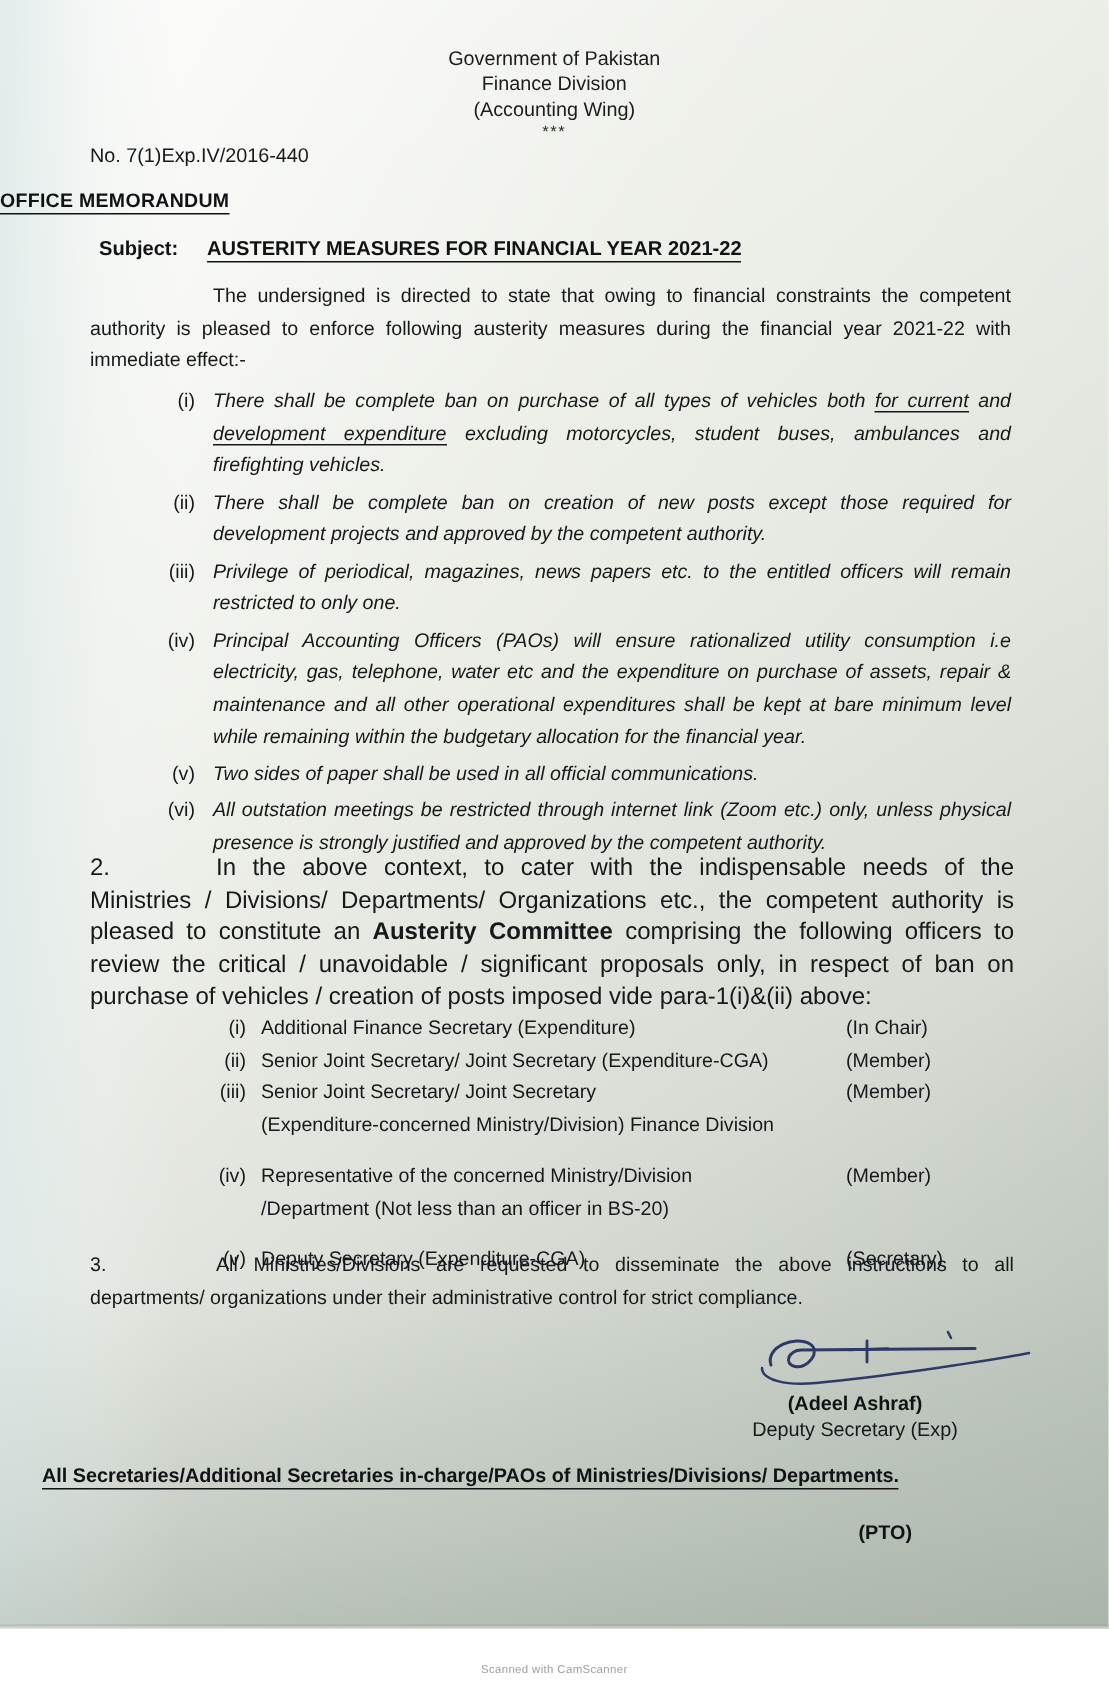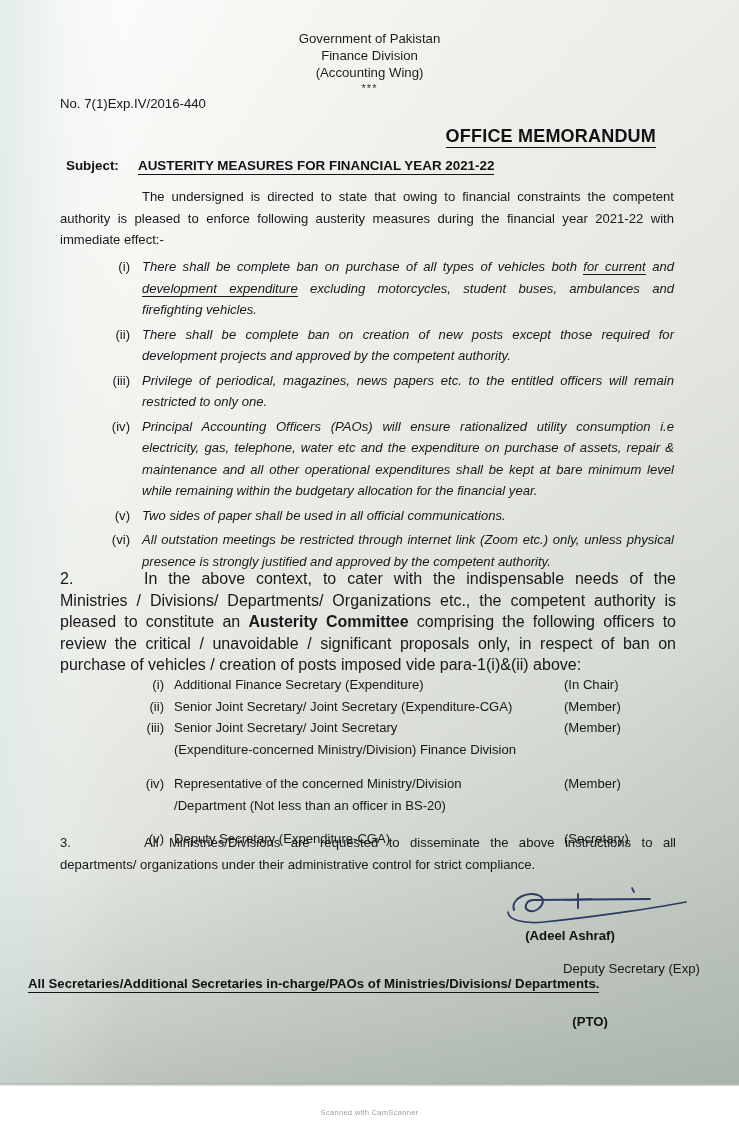--- a/index.html
+++ b/index.html
@@ -90,22 +90,22 @@
     position: absolute;
     left: 60px; top: 96px;
     font-size: 13.2px;
     color: #17181a;
   }
 
   #om-title {
     position: absolute;
     left: 0; top: 126px;
     width: 656px;
-    text-align: right;
-    font-size: 18px;
+    text-align: left;
+    font-size: 13px;
     font-weight: bold;
     letter-spacing: .2px;
     color: #111214;
   }
   #om-title span { border-bottom: 1.6px solid #111214; padding-bottom: 1px; }
 
   #subject-row {
     position: absolute;
     left: 66px; top: 158px;
     width: 620px;
@@ -211,22 +211,21 @@
   #signer-name {
     position: relative;
     margin-top: 42px;
     font-size: 13.2px;
     font-weight: bold;
     color: #111214;
   }
   #signer-title {
     font-size: 13.2px;
     color: #17181a;
-    margin-top: 18px;
-    text-align: right;
+    margin-top: 2px;
   }
 
   #addressee {
     position: absolute;
     left: 28px; top: 976px;
     font-size: 13.2px;
     font-weight: bold;
     color: #111214;
   }
   #addressee span { border-bottom: 1.7px solid #111214; padding-bottom: 1px; }

